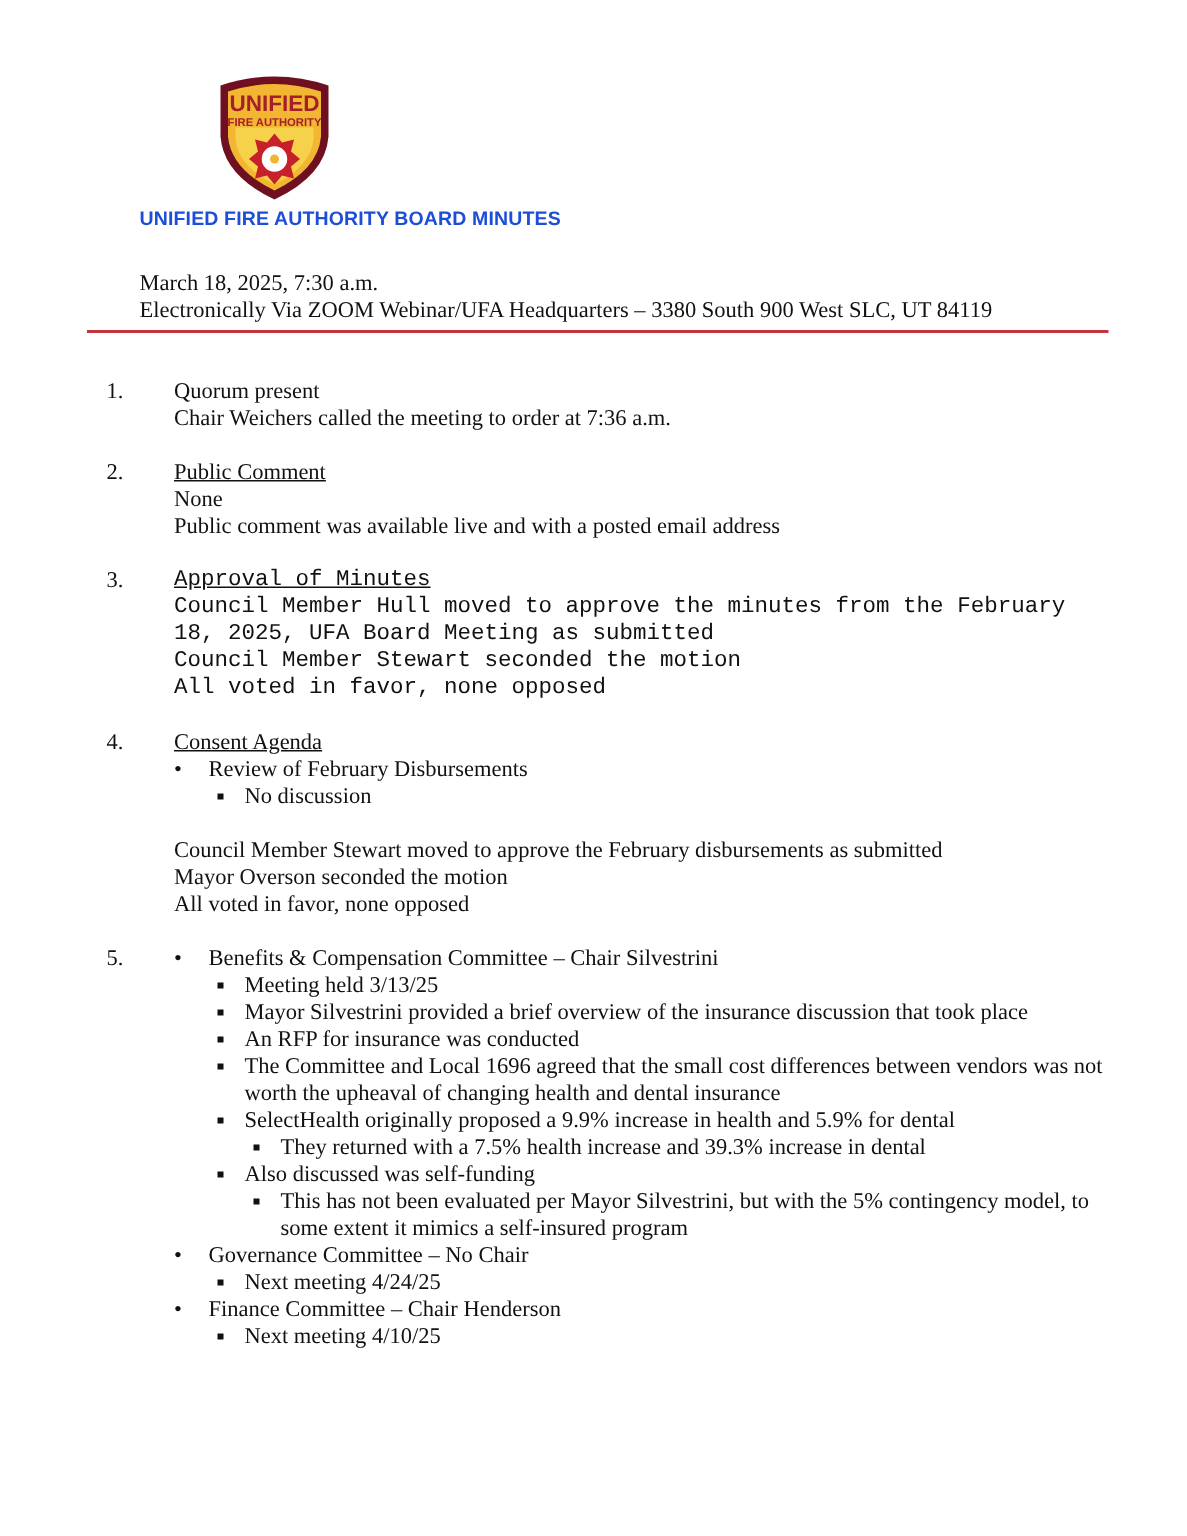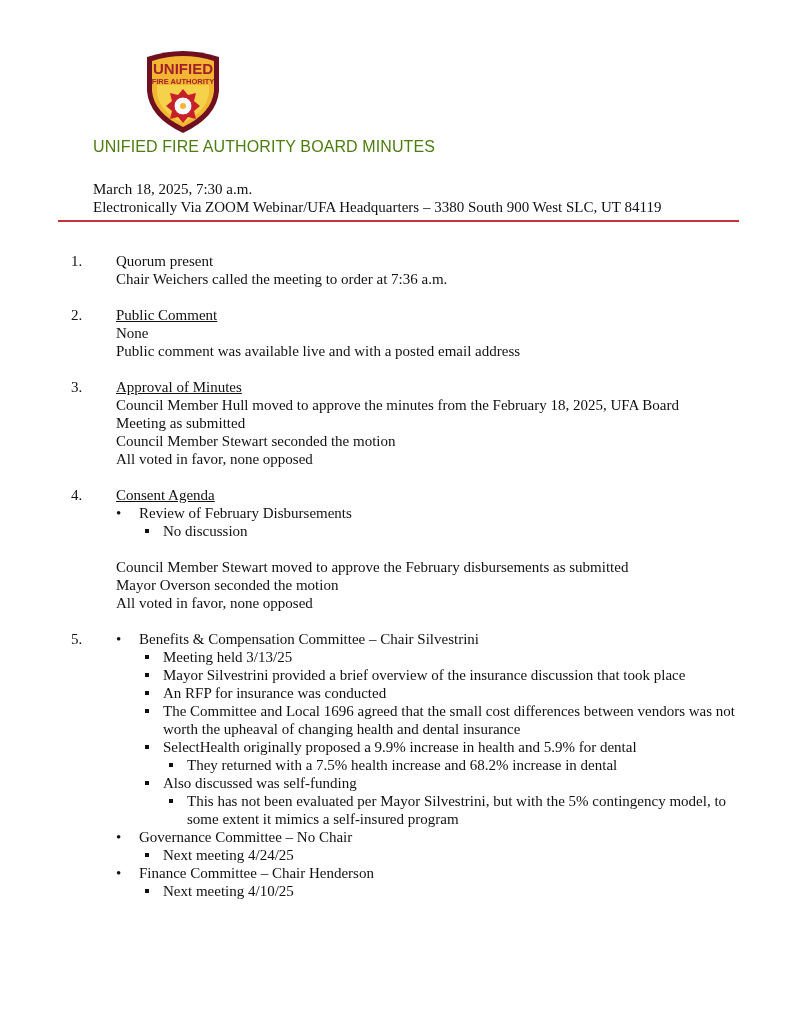--- a/index.html
+++ b/index.html
@@ -4,21 +4,21 @@
 <style>
   * { margin: 0; padding: 0; box-sizing: border-box; }
   html, body { width: 791px; height: 1024px; background: #ffffff; overflow: hidden; }
   body { position: relative; font-family: "Liberation Serif", "DejaVu Serif", serif; color: #111; }
 
   .logo { position: absolute; left: 139px; top: 47px; width: 88px; height: 88px; }
 
   .doc-title {
     position: absolute; left: 93px; top: 138px;
     font-family: "Liberation Sans", "DejaVu Sans", sans-serif;
-    font-weight: normal; font-size: 16px; color: #4d7c0f; letter-spacing: 0.1px;
+    font-weight: bold; font-size: 13px; color: #1d4ed8; letter-spacing: 0.1px;
   }
   .meta { position: absolute; left: 93px; top: 180px; font-size: 15px; line-height: 18px; }
   .rule { position: absolute; left: 58px; top: 220px; width: 681px; height: 2px; background: #c7333d; }
 
   .agenda { position: absolute; left: 0; top: 252px; width: 791px; font-size: 15px; line-height: 18px; }
   .item { position: relative; margin-bottom: 18px; }
   .item-num { position: absolute; left: 71px; top: 0; }
   .item-body { margin-left: 116px; }
   .heading { text-decoration: underline; }
   .line { display: block; }
@@ -70,21 +70,21 @@
     <span class="item-num">2.</span>
     <div class="item-body">
       <span class="line heading">Public Comment</span>
       <span class="line">None</span>
       <span class="line">Public comment was available live and with a posted email address</span>
     </div>
   </div>
 
   <div class="item">
     <span class="item-num">3.</span>
-    <div class="item-body" style="width:600px;">
+    <div class="item-body" style="width:600px;font-family:Liberation Mono, monospace;">
       <span class="line heading">Approval of Minutes</span>
       <span class="line">Council Member Hull moved to approve the minutes from the February 18, 2025, UFA Board Meeting as submitted</span>
       <span class="line">Council Member Stewart seconded the motion</span>
       <span class="line">All voted in favor, none opposed</span>
     </div>
   </div>
 
   <div class="item">
     <span class="item-num">4.</span>
     <div class="item-body">
@@ -100,21 +100,21 @@
 
   <div class="item">
     <span class="item-num">5.</span>
     <div class="item-body" style="width:636px;">
       <span class="line l1">Benefits &amp; Compensation Committee – Chair Silvestrini</span>
       <span class="line l2">Meeting held 3/13/25</span>
       <span class="line l2">Mayor Silvestrini provided a brief overview of the insurance discussion that took place</span>
       <span class="line l2">An RFP for insurance was conducted</span>
       <span class="line l2">The Committee and Local 1696 agreed that the small cost differences between vendors was not worth the upheaval of changing health and dental insurance</span>
       <span class="line l2">SelectHealth originally proposed a 9.9% increase in health and 5.9% for dental</span>
-      <span class="line l3">They returned with a 7.5% health increase and 68.2% increase in dental</span>
+      <span class="line l3">They returned with a 7.5% health increase and 39.3% increase in dental</span>
       <span class="line l2">Also discussed was self-funding</span>
       <span class="line l3">This has not been evaluated per Mayor Silvestrini, but with the 5% contingency model, to some extent it mimics a self-insured program</span>
       <span class="line l1">Governance Committee – No Chair</span>
       <span class="line l2">Next meeting 4/24/25</span>
       <span class="line l1">Finance Committee – Chair Henderson</span>
       <span class="line l2">Next meeting 4/10/25</span>
     </div>
   </div>
 
 </div>

